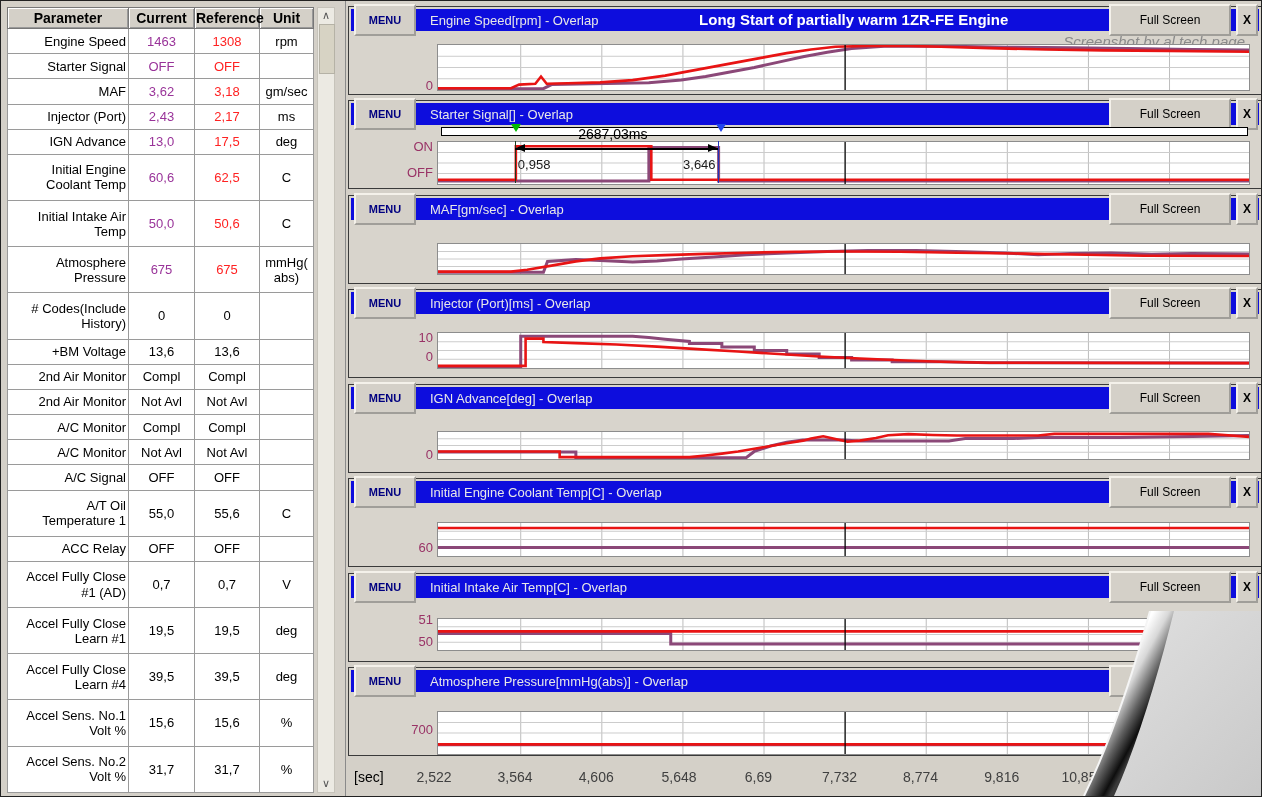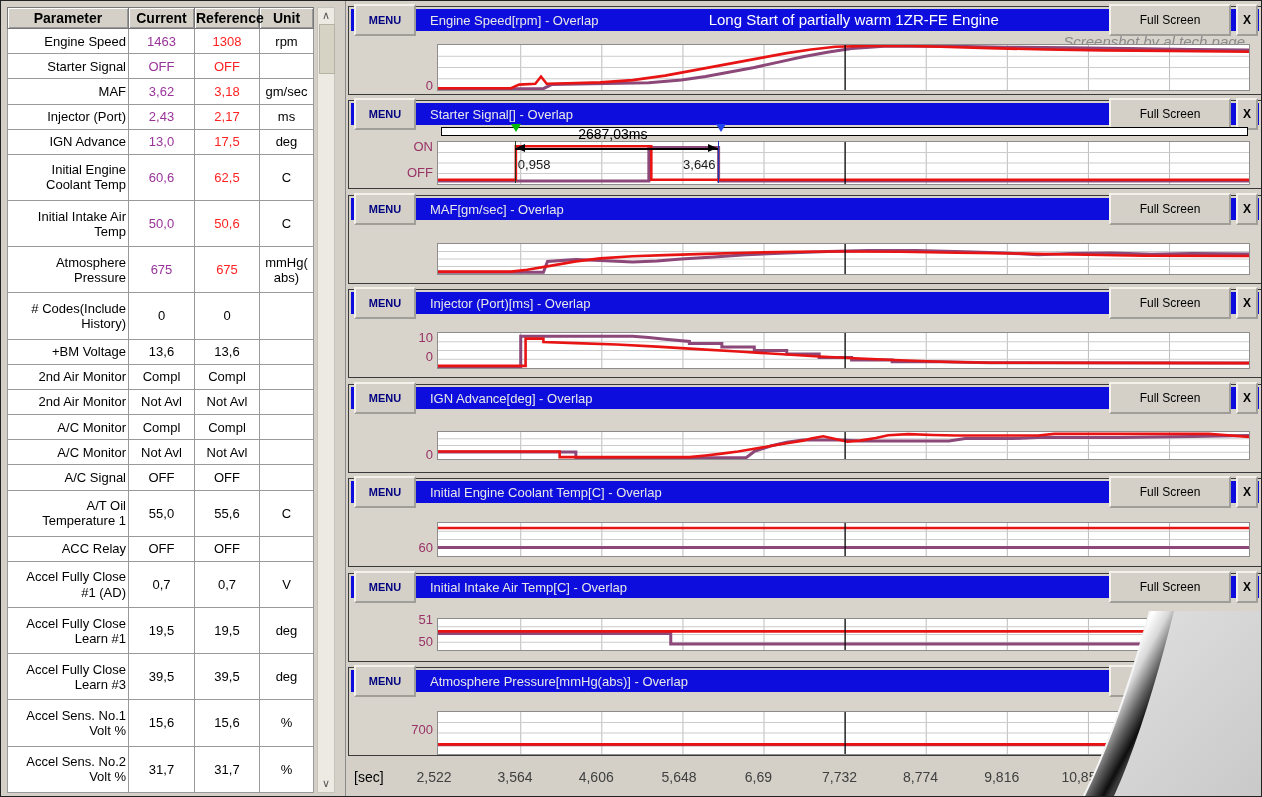--- a/index.html
+++ b/index.html
@@ -28,21 +28,21 @@
   #right{position:absolute;left:344px;top:0;width:918px;height:797px;background:#d4d0c8;border-left:1px solid #8a8a8a;}
   .panel{position:absolute;left:2px;width:914px;height:89px;background:#d8d4cc;border:1px solid #3a3a3a;box-sizing:border-box;}
   .tbar{position:absolute;left:2px;top:2px;right:2px;height:22px;background:#0d0ddd;display:flex;align-items:center;}
   .btn{background:#d4d0c8;border:2px outset #f4f1ea;color:#000;font-family:"Liberation Sans",sans-serif;
        font-size:12px;height:32px;line-height:13px;padding:0 4px;}
   .btn.menu{color:#000080;font-weight:bold;font-size:11px;width:62px;margin-left:3px;}
   .btn.fs{width:122px;}
   .btn.x{width:22px;font-weight:bold;margin-left:5px;margin-right:1px;}
   .ptitle{color:#e8e8e8;font-size:13px;margin-left:14px;white-space:nowrap;}
   .mid{flex:1;text-align:center;}
-  .banner{color:#ffffff;font-size:15px;font-weight:normal;white-space:nowrap;}
+  .banner{color:#ffffff;font-size:15px;font-weight:bold;white-space:nowrap;}
   .wm{position:absolute;right:16px;top:26px;color:#8a8a8a;font-size:15px;font-style:italic;font-weight:normal;}
   .plot{position:absolute;left:88px;width:811px;background:#fff;border:1px solid #8d8d8d;box-sizing:content-box;}
   .plot svg{display:block;width:100%;height:100%;}
   .ylab{position:absolute;left:36px;width:48px;text-align:right;color:#993366;font-size:13px;}
   .dim{position:absolute;border-top:2px solid #000;}
   .arr{position:absolute;width:0;height:0;border-top:4px solid transparent;border-bottom:4px solid transparent;}
   .arr.l{border-right:9px solid #000;}
   .arr.r{border-left:9px solid #000;}
   .dimlab{position:absolute;color:#000;font-size:14px;}
   .cv{position:absolute;color:#1a1a1a;font-size:13px;}
@@ -186,21 +186,21 @@
             <td class="val ref">0,7</td>
             <td class="unit">V</td>
           </tr>
           <tr>
             <td class="param">Accel Fully Close Learn #1</td>
             <td class="val cur">19,5</td>
             <td class="val ref">19,5</td>
             <td class="unit">deg</td>
           </tr>
           <tr>
-            <td class="param">Accel Fully Close Learn #3</td>
+            <td class="param">Accel Fully Close Learn #4</td>
             <td class="val cur">39,5</td>
             <td class="val ref">39,5</td>
             <td class="unit">deg</td>
           </tr>
           <tr>
             <td class="param">Accel Sens. No.1 Volt %</td>
             <td class="val cur">15,6</td>
             <td class="val ref">15,6</td>
             <td class="unit">%</td>
           </tr>

